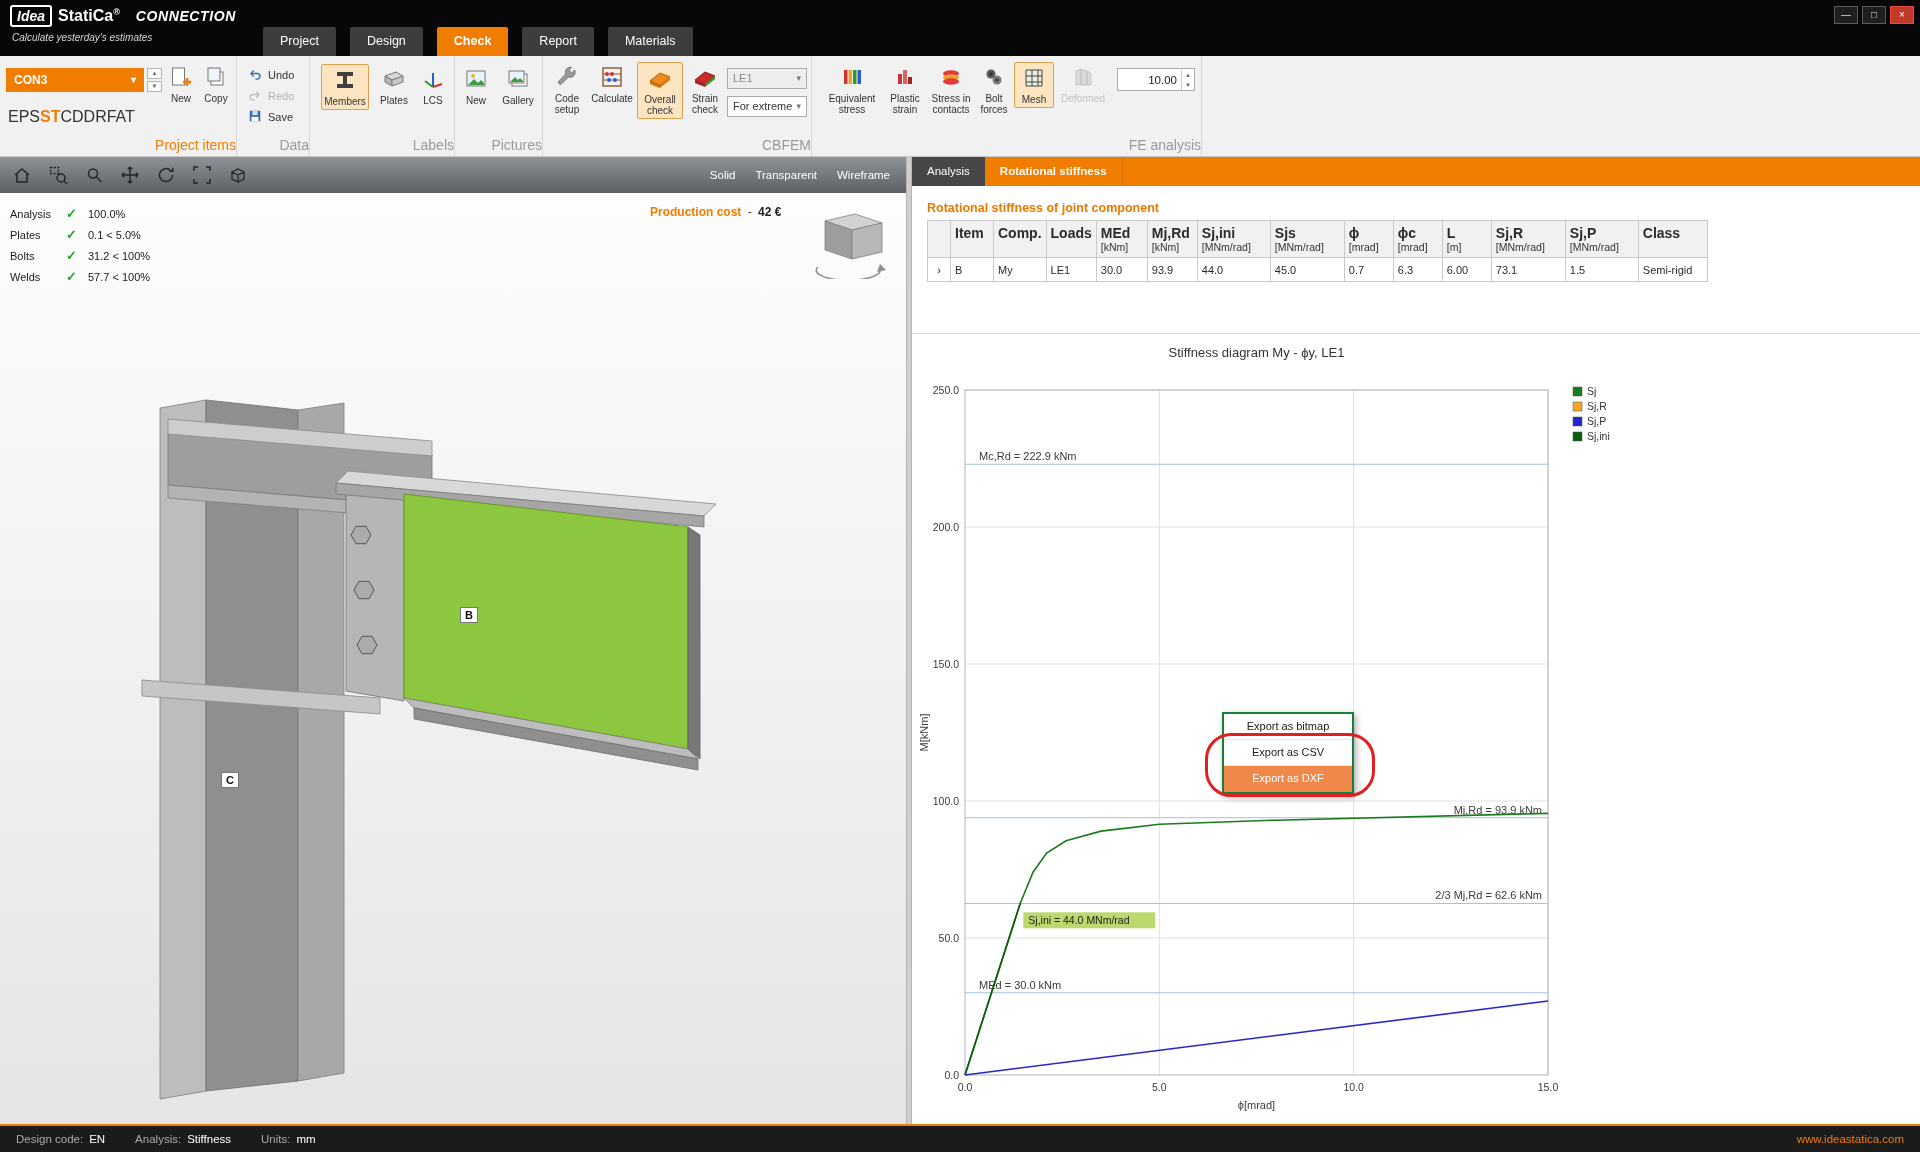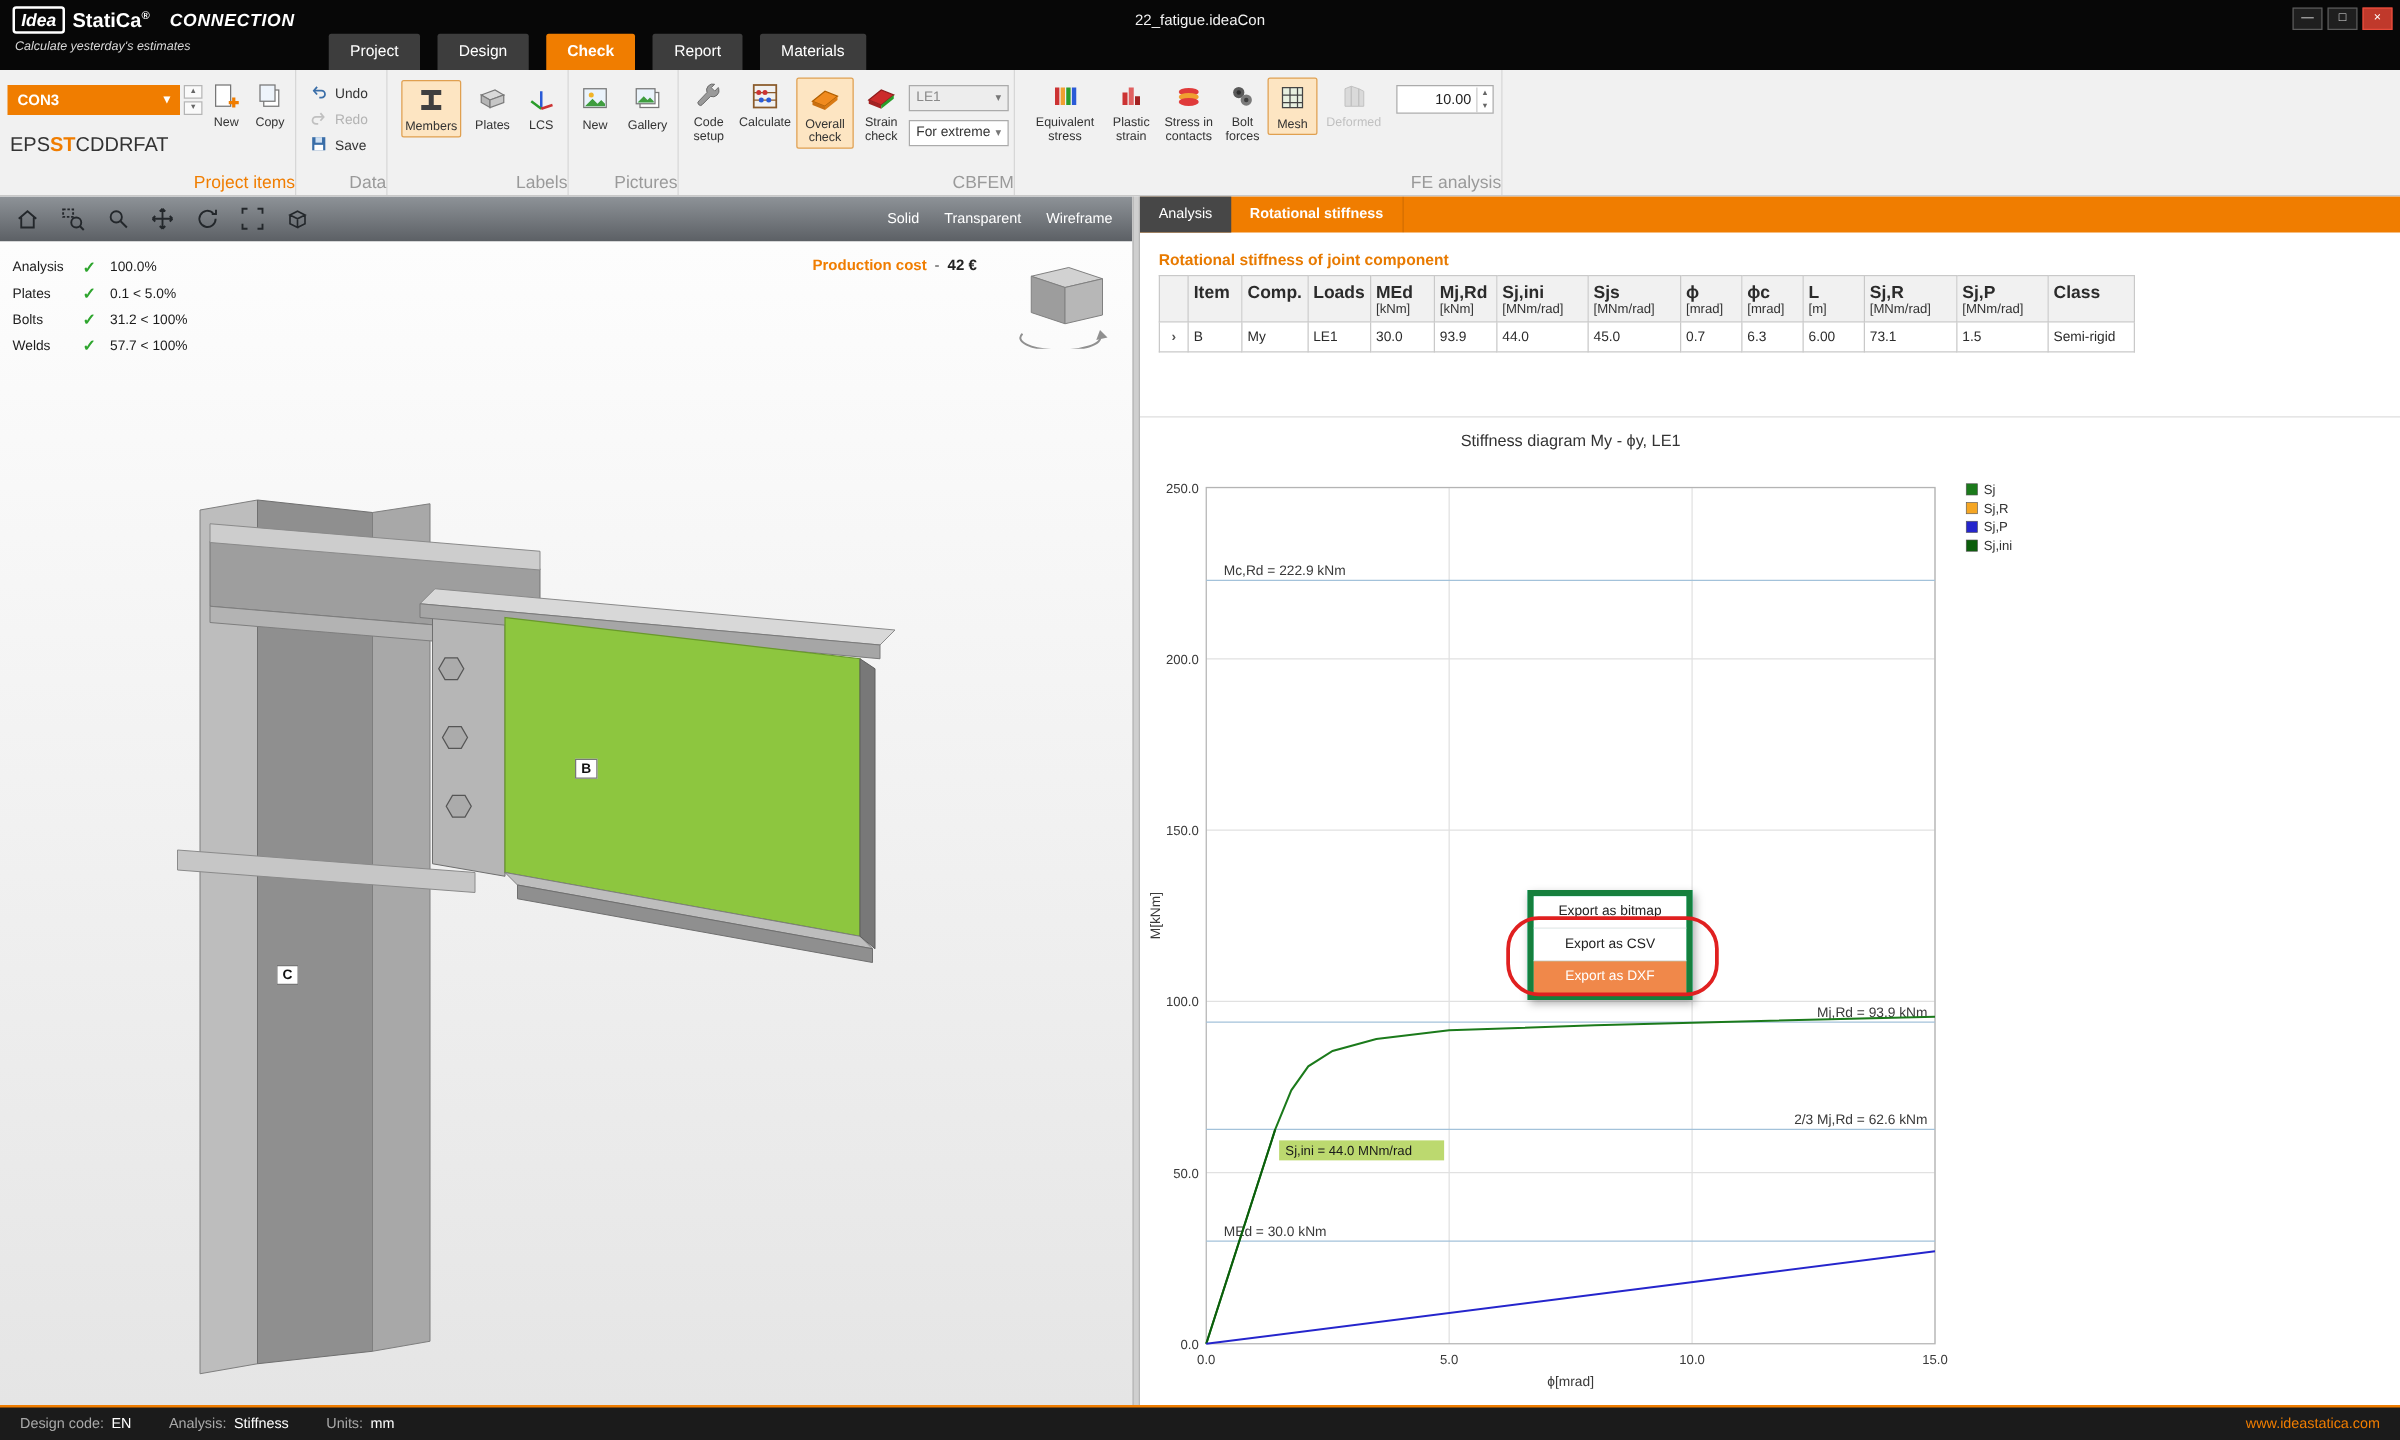--- a/index.html
+++ b/index.html
@@ -78,21 +78,21 @@
   .section-title{position:absolute;left:15px;top:44px;color:#e87a00;font-weight:bold;font-size:12.5px}
   #stiffness-table{position:absolute;left:15px;top:63px;border-collapse:collapse;font-size:11px;color:#2b2b2b;table-layout:fixed}
   #stiffness-table th,#stiffness-table td{border:1px solid #c9c9c9;padding:2px 4px;text-align:left;overflow:hidden;white-space:nowrap}
   #stiffness-table th{background:#f1f1f1;height:37px;vertical-align:middle}
   .hname{font-weight:bold;font-size:14px}
   .hunit{font-weight:normal;font-size:10.5px;color:#333;min-height:12px}
   #stiffness-table td{height:24px;background:#fff}
   #stiffness-table td.exp{text-align:center;color:#555;font-weight:bold}
   .res-divider{position:absolute;left:0;top:176px;width:100%;height:1px;background:#dedede}
   #chart-svg{position:absolute;left:0;top:176px}
-  .ctx-menu{position:absolute;left:310px;top:555px;width:132px;background:#5eead4;border:5px solid #15803d;box-shadow:2px 3px 7px rgba(0,0,0,.35);font-size:11px;z-index:5}
+  .ctx-menu{position:absolute;left:310px;top:555px;width:132px;background:#f9a8d4;border:2px solid #15803d;box-shadow:2px 3px 7px rgba(0,0,0,.35);font-size:11px;z-index:5}
   .ctx-item{height:26px;line-height:25px;text-align:center;border-bottom:1px solid #e6e6e6;color:#222;background:#fff}
   .ctx-item:last-child{border-bottom:none}
   .ctx-item.highlight{background:#f0884a;color:#fff}
   .red-oval{position:absolute;left:293px;top:576px;width:170px;height:64px;border:3px solid #e02020;border-radius:26px;z-index:6;pointer-events:none}
 
   
   .statusbar{position:absolute;left:0;top:1124px;width:100%;height:28px;background:#1b1b1b;border-top:2px solid #f07d00;color:#a9a9a9;font-size:11.5px;display:flex;align-items:center;padding:0 16px;gap:30px}
   .sb-group{display:flex;align-items:center}
   .sb-value{color:#fff;font-weight:normal;margin-left:6px}
   .sb-site{margin-left:auto;color:#f07d00}
@@ -102,21 +102,20 @@
 
 <div id="app">
 
   <header class="titlebar">
     <div class="logo">
       <span class="logo-idea">Idea</span>
       <span class="logo-statica"><span>StatiCa</span><sup class="logo-reg">®</sup></span>
       <span class="logo-product">CONNECTION</span>
     </div>
     <div class="tagline">Calculate yesterday's estimates</div>
-    <div class="window-title">22_fatigue.ideaCon</div>
     <div class="win-controls">
       <div class="win-btn">—</div>
       <div class="win-btn">□</div>
       <div class="win-btn close">×</div>
     </div>
     <nav class="ribbon-tabs">
       <div class="ribbon-tab">Project</div>
       <div class="ribbon-tab">Design</div>
       <div class="ribbon-tab active">Check</div>
       <div class="ribbon-tab">Report</div>

